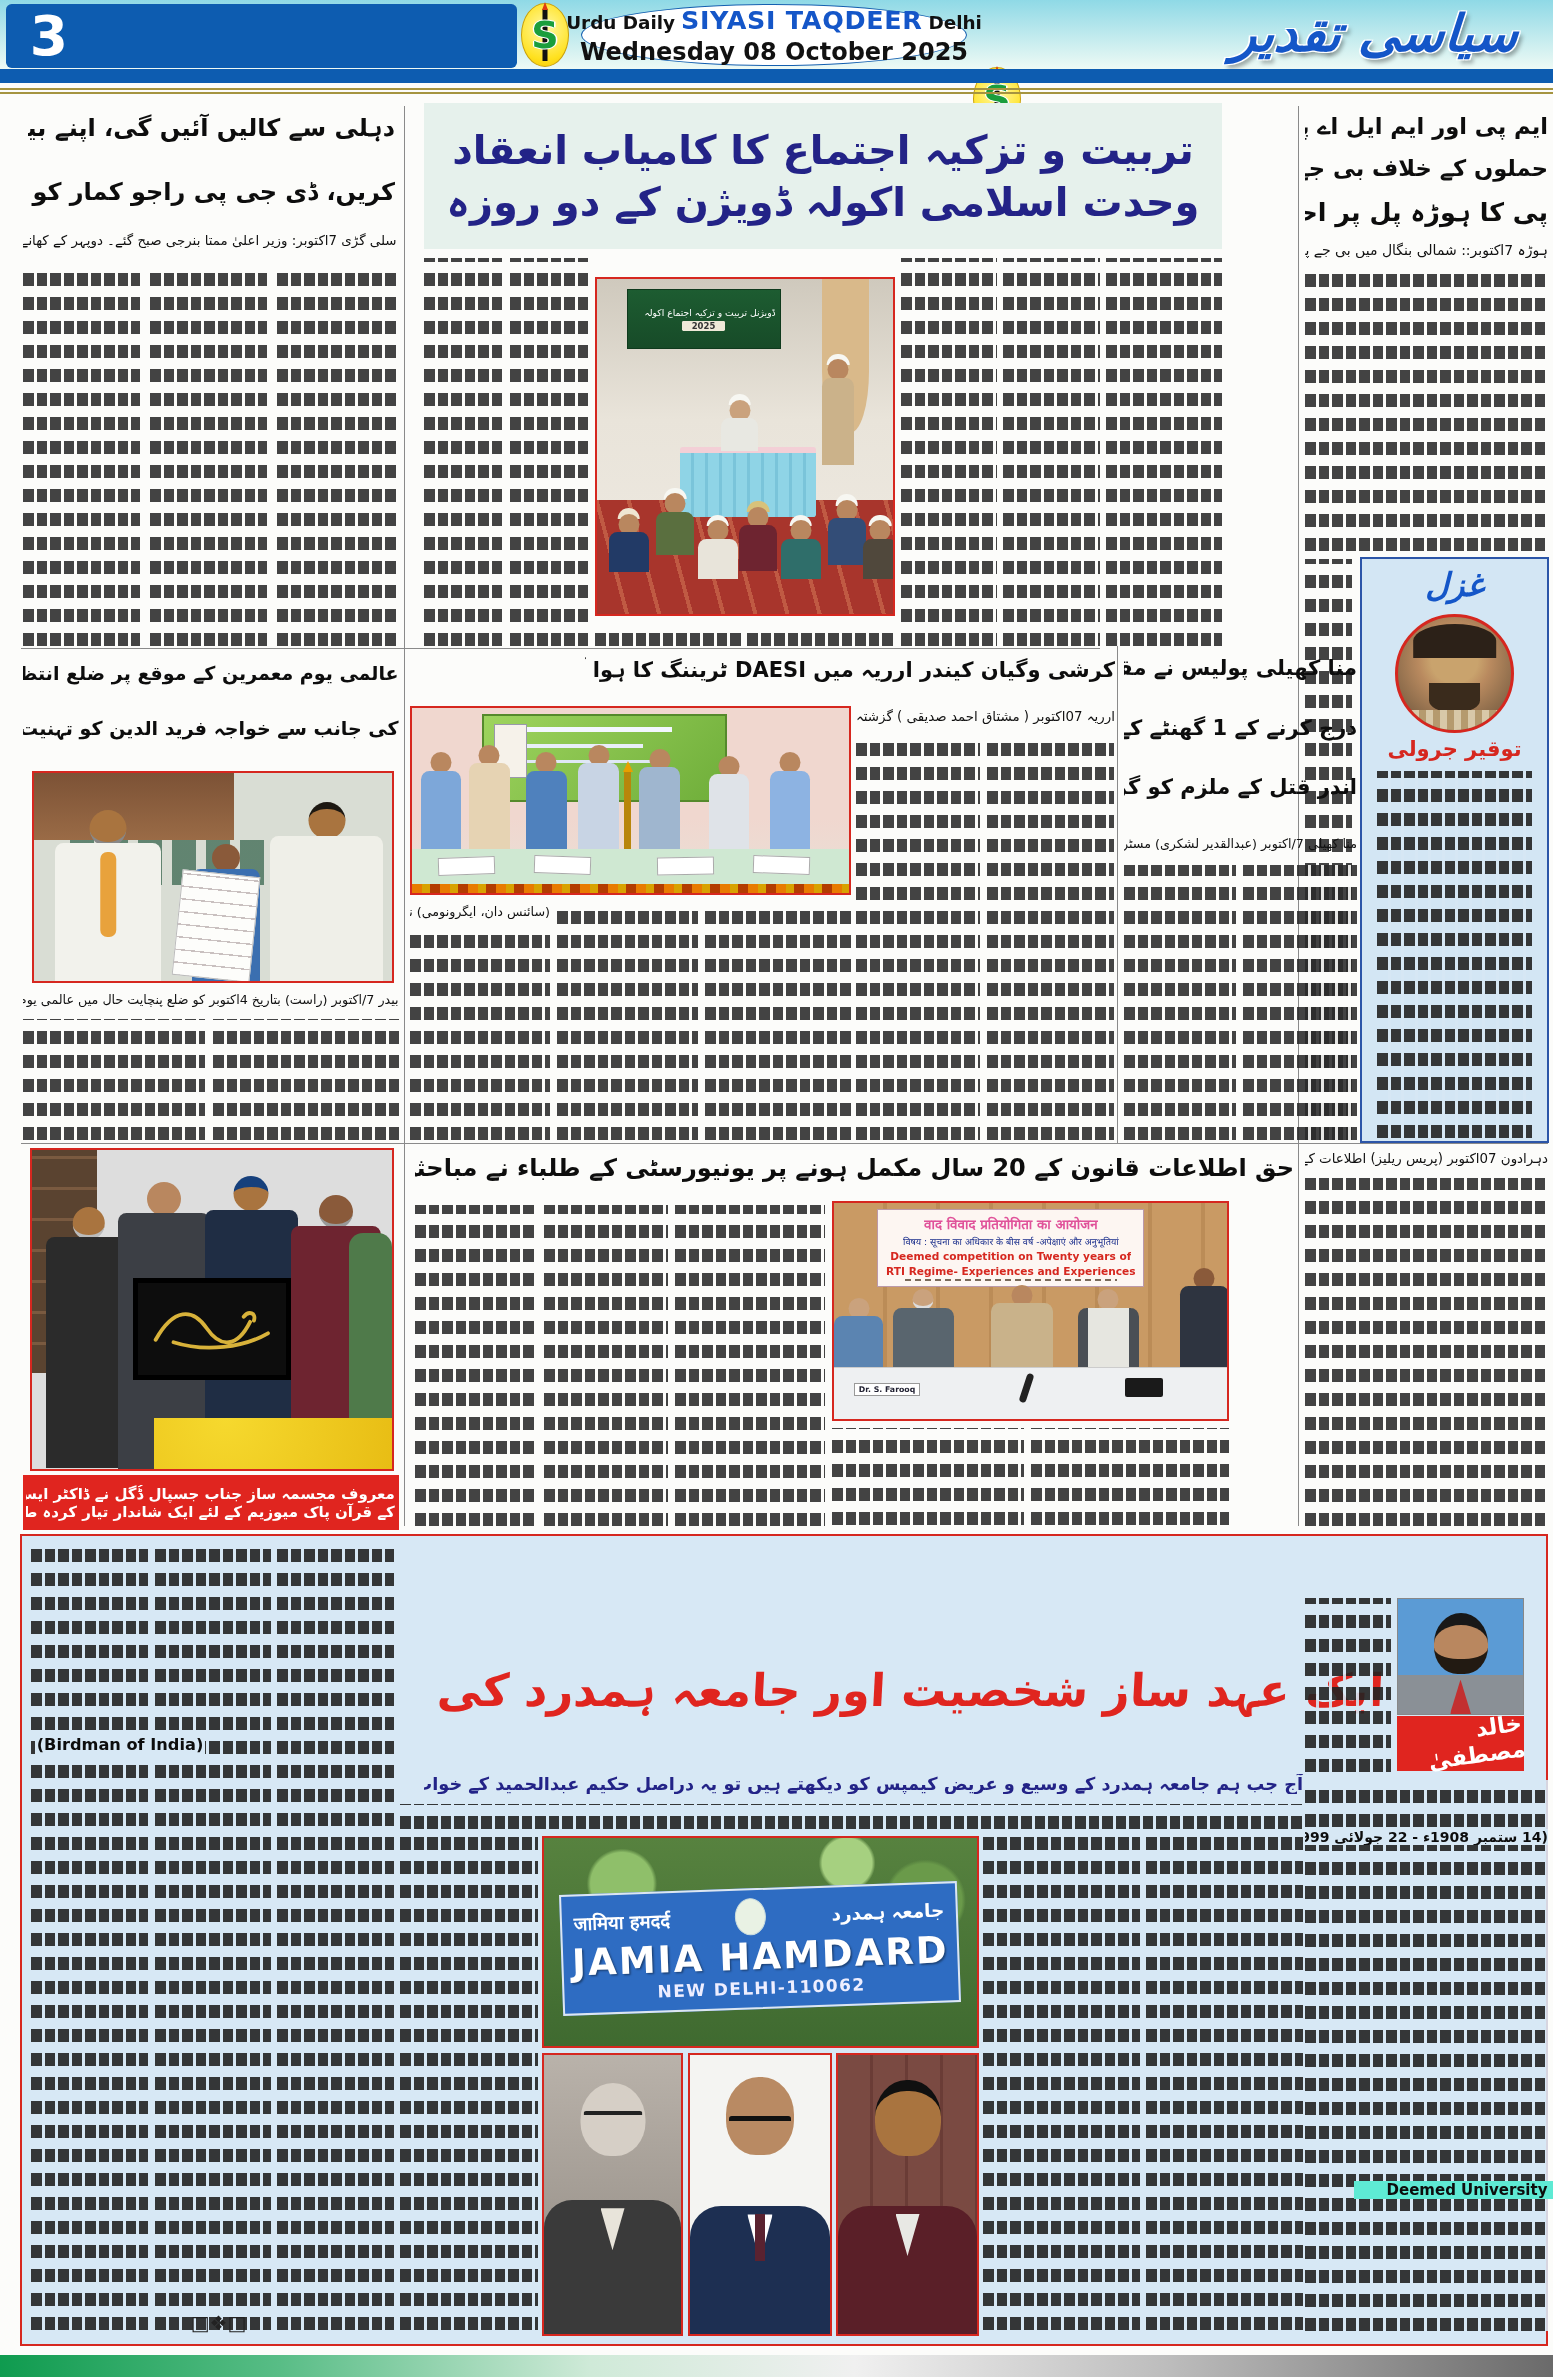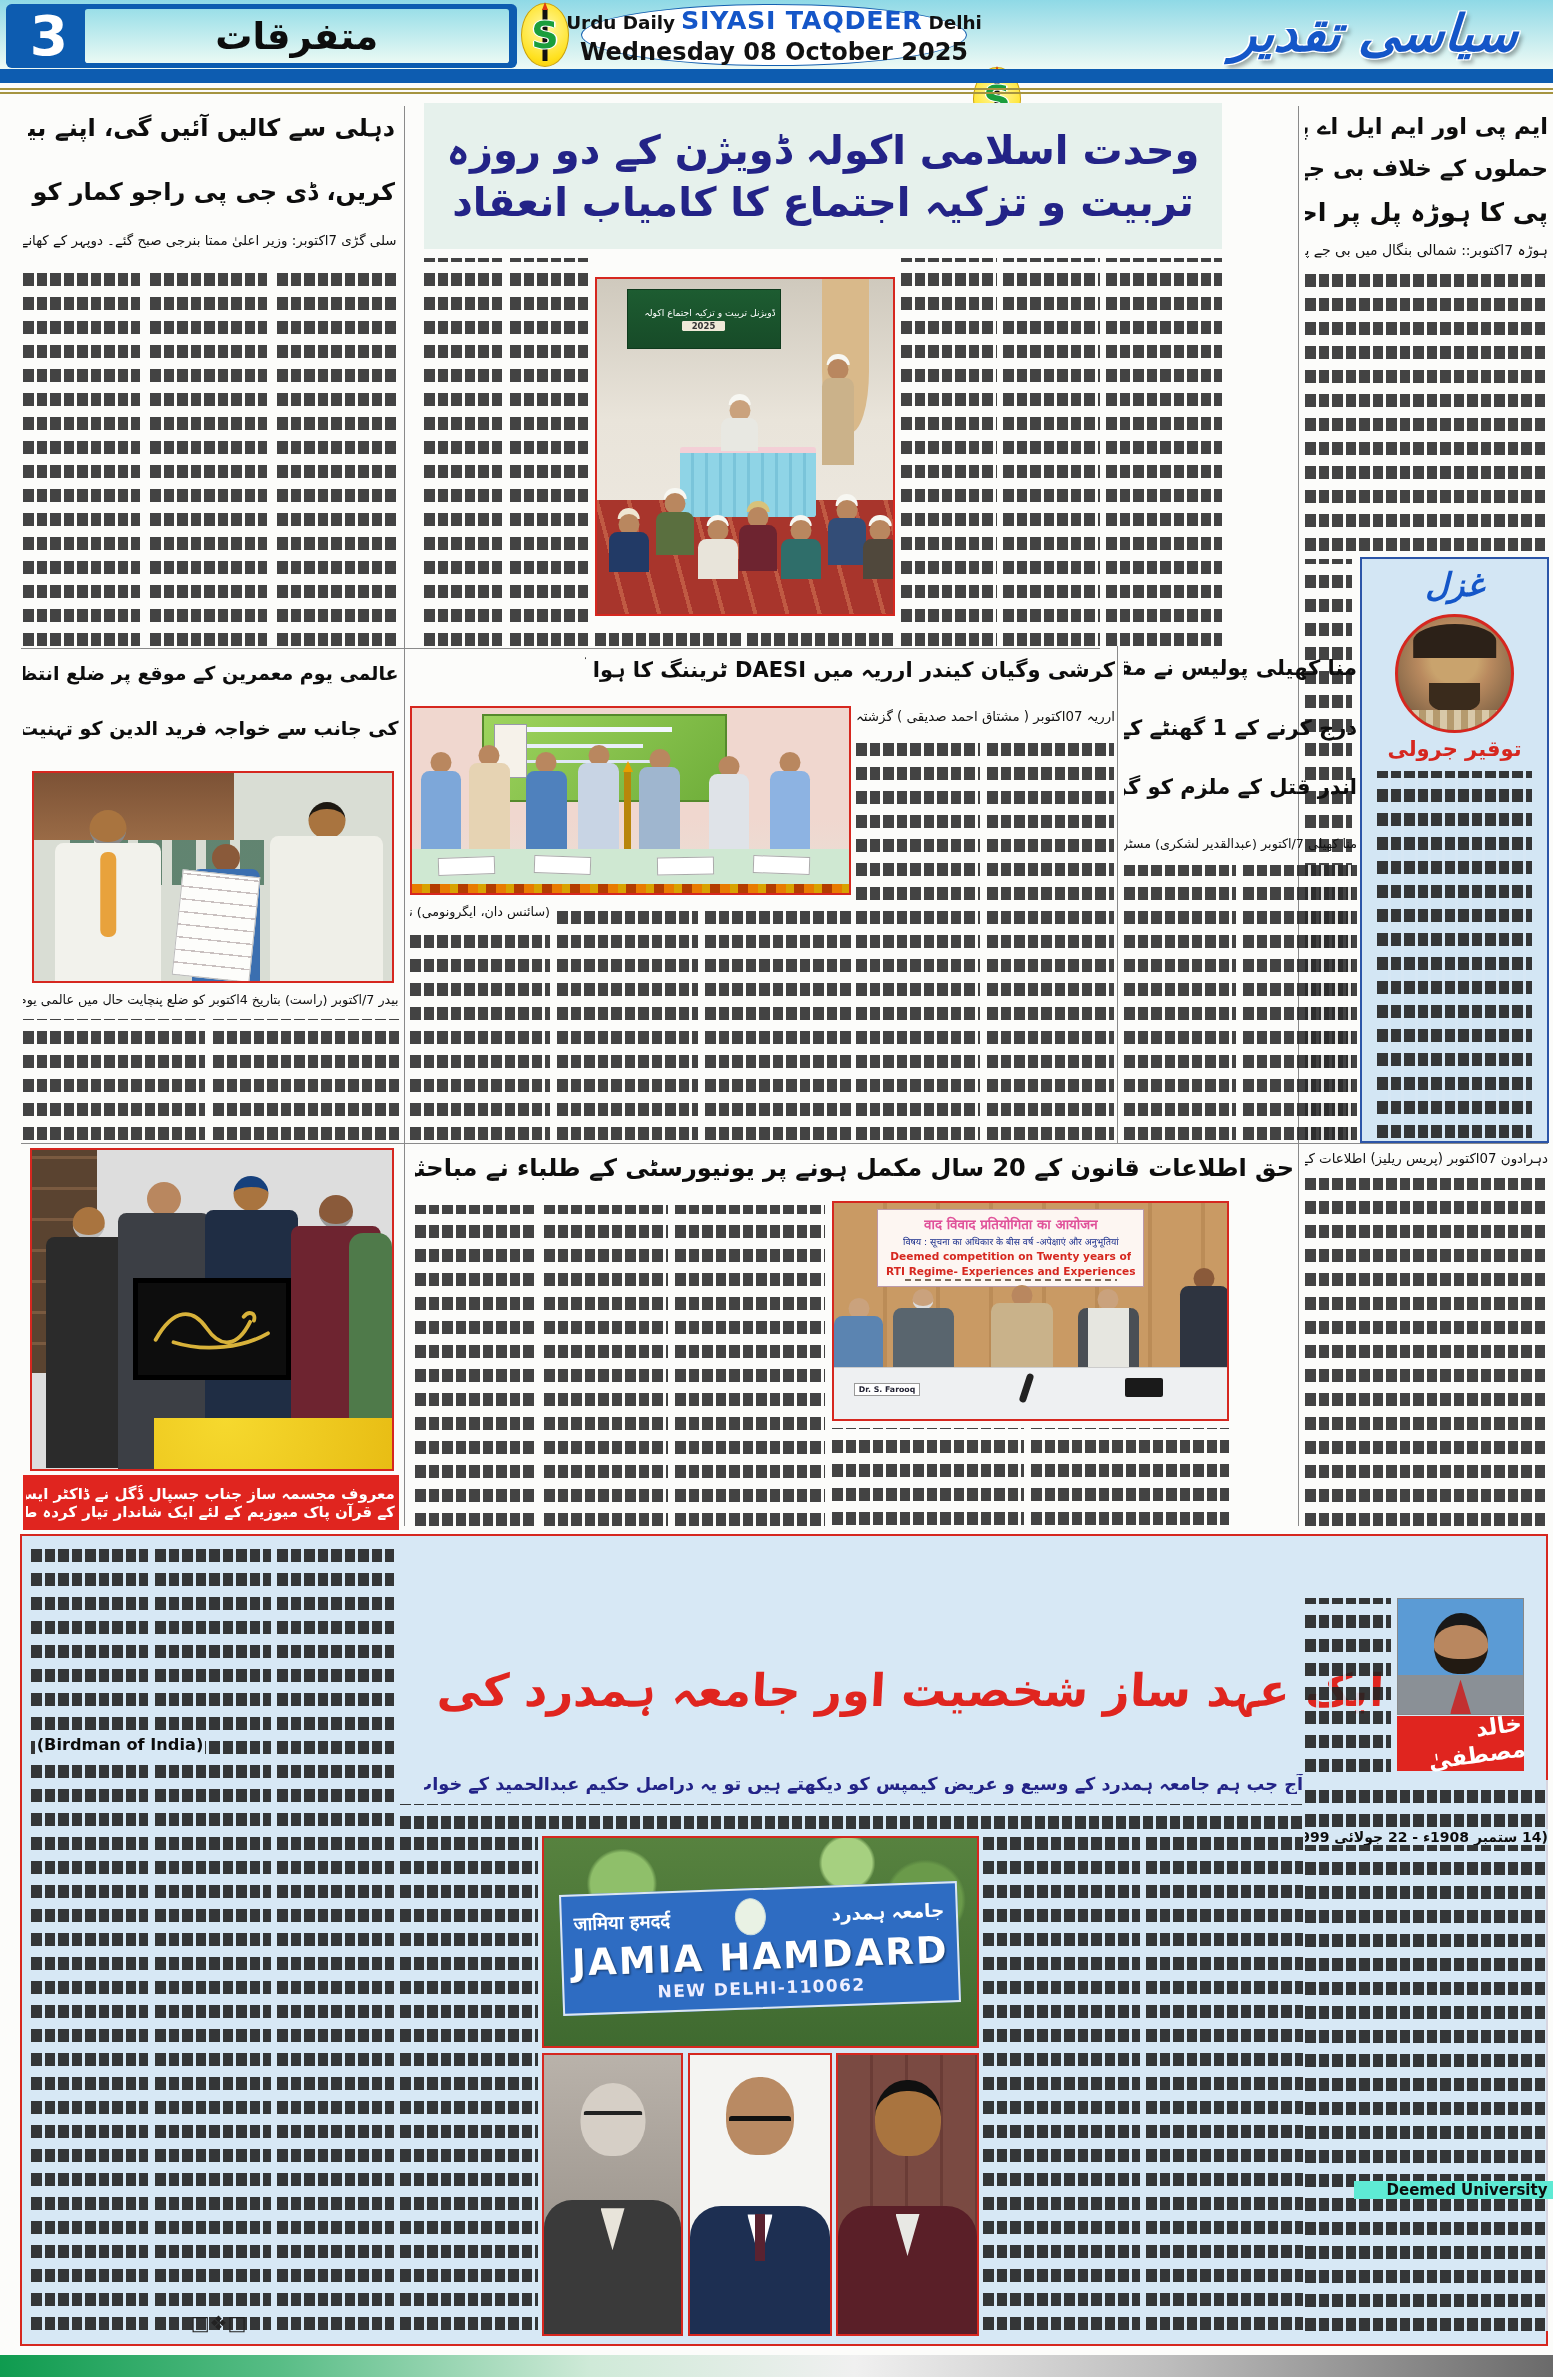--- a/index.html
+++ b/index.html
@@ -42,23 +42,20 @@
 </style>
 </head>
 <body>
 
 <div class="page">
 
   <div class="abs" style="left:0;top:0;width:1554px;height:69px;background:linear-gradient(180deg,#8fd9e6,#eefaf5)"></div>
 
   <div class="abs" style="left:5.7px;top:4.2px;width:511px;height:64px;background:#0d5cb0;border-radius:5.7px;display:flex;align-items:center">
     <div class="abs" style="left:11.3px;top:1.4px;width:64px;height:61px;color:#fff;font-weight:bold;font-size:55px;text-align:center;line-height:61px">3</div>
-    <div class="abs" style="left:79px;top:5px;width:424px;height:54px;background:linear-gradient(180deg,#9adfe8,#eafaf4);border-radius:2.8px;display:flex;align-items:center;justify-content:center">
-      <span class="rtl bold" style="font-size:37px;color:#0d0d0d">متفرقات</span>
-    </div>
   </div>
 
   <div class="abs logo-oval" style="left:521px;top:2.8px">
     <span class="pen"></span>
       <span class="tip"></span>
     <span class="s">S</span>
   </div>
   <div class="abs logo-oval" style="left:973px;top:2.8px">
     <span class="pen"></span>
       <span class="tip"></span>
@@ -90,22 +87,22 @@
   <div class="abs hrl" style="left:21px;top:1143px;width:1527px"></div>
 
   <div class="abs uh ctr nowrap" style="left:28px;top:113px;width:367px;font-size:24px">دہلی سے کالیں آئیں گی، اپنے بیگ پیک</div>
   <div class="abs uh ctr nowrap" style="left:28px;top:177px;width:367px;font-size:24px">کریں، ڈی جی پی راجو کمار کو وارننگ</div>
   <div class="abs rtl nowrap" style="left:22.6px;top:233px;width:374px;font-size:13.4px;color:#111">سلی گڑی 7اکتوبر: وزیر اعلیٰ ممتا بنرجی صبح گئے۔ دوپہر کے کھانے کے بعد، ریاستی اسمبلی</div>
   <div class="abs sim" style="left:22.6px;top:263px;width:117px;height:383px"></div>
   <div class="abs sim" style="left:150px;top:263px;width:117px;height:383px"></div>
   <div class="abs sim" style="left:277px;top:263px;width:120px;height:383px"></div>
 
   <div class="abs" style="left:424px;top:103px;width:798px;height:146px;background:#e6f1ec;display:flex;flex-direction:column;align-items:center;justify-content:center">
+    <div class="uh ctr nowrap" style="font-size:40px;color:#232387;width:777px">تربیت و تزکیہ اجتماع کا کامیاب انعقاد</div>
     <div class="uh ctr nowrap" style="font-size:40px;color:#232387;width:777px">وحدت اسلامی اکولہ ڈویژن کے دو روزہ</div>
-    <div class="uh ctr nowrap" style="font-size:40px;color:#232387;width:777px">تربیت و تزکیہ اجتماع کا کامیاب انعقاد</div>
   </div>
 
   <div class="abs sim" style="left:424px;top:258px;width:79px;height:388px"></div>
   <div class="abs sim" style="left:510px;top:258px;width:79px;height:388px"></div>
   <div class="abs sim" style="left:901px;top:258px;width:96px;height:388px"></div>
   <div class="abs sim" style="left:1003px;top:258px;width:97px;height:388px"></div>
   <div class="abs sim" style="left:1106px;top:258px;width:116px;height:388px"></div>
 
   <div class="abs photo" style="left:595px;top:277px;width:300px;height:339px;background:linear-gradient(180deg,#cfc9bd,#e9e4da 42%,#efeae2)">
     <div class="abs" style="left:10%;top:3%;width:52%;height:18%;background:linear-gradient(180deg,#1d5c31,#174b28);border:1.4px solid #0f3a1d;

